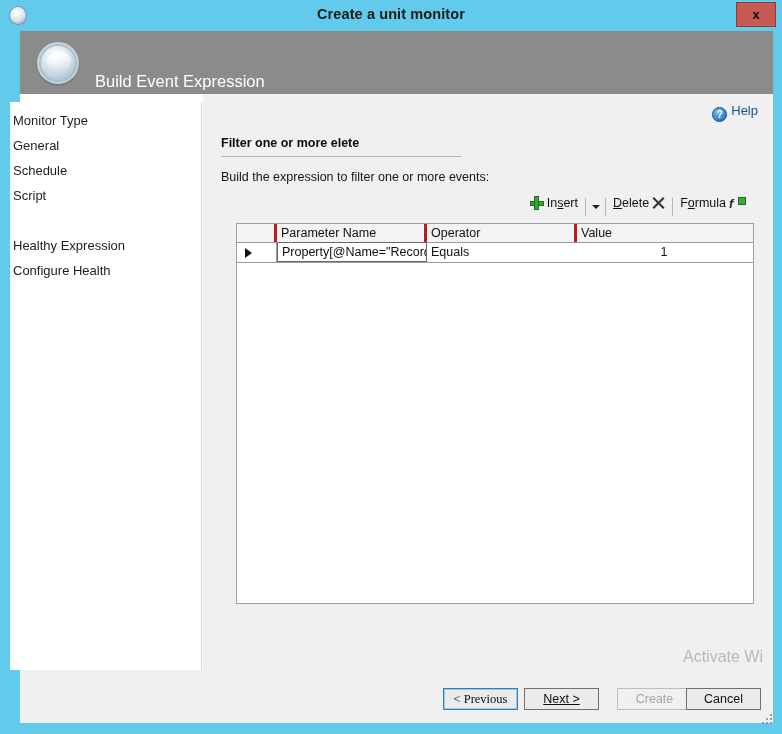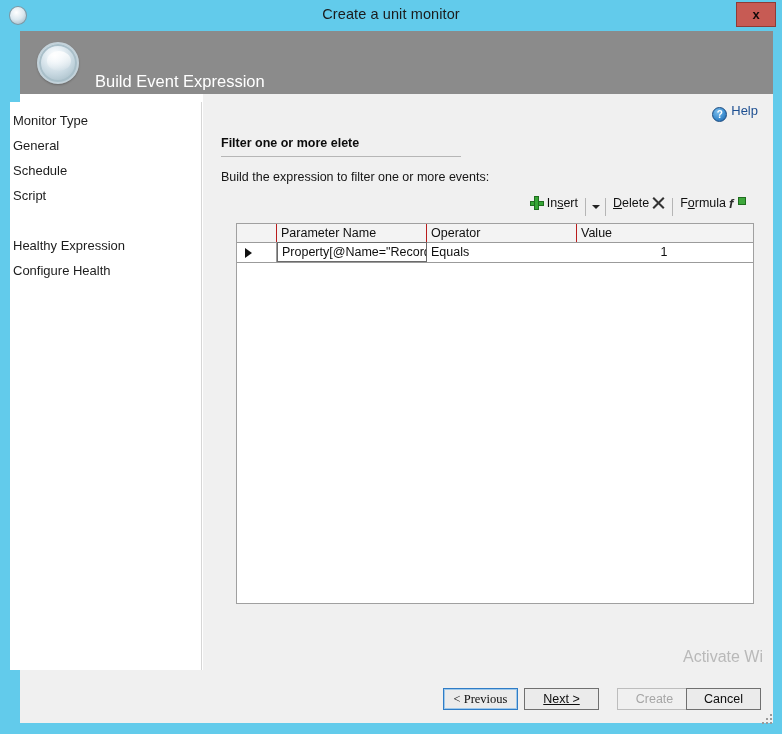--- a/index.html
+++ b/index.html
@@ -35,20 +35,21 @@
     box-sizing: border-box;
   }
   .titlebar-title {
     position: absolute;
     left: 0; top: 6px;
     width: 782px;
     text-align: center;
     font-size: 14.5px;
     color: #1b1b1b;
     letter-spacing: 0.1px;
+    font-weight: bold;
   }
   .close-button {
     position: absolute;
     right: 6px; top: 2px;
     width: 40px; height: 25px;
     background: #c75b54;
     border: 1px solid #8f3b36;
     box-sizing: border-box;
     color: #120a0a;
     font-size: 13px;
@@ -277,21 +278,21 @@
     height: 19px;
     background: #f3f3f3;
     border-bottom: 1px solid #9b9b9b;
     box-sizing: border-box;
   }
   .gh-cell {
     font-size: 12.5px;
     color: #101010;
     line-height: 18px;
     padding-left: 4px;
-    border-right: 1px solid #b91c1c;
+    border-right: 3px solid #b91c1c;
     box-sizing: border-box;
     overflow: hidden;
     white-space: nowrap;
     cursor: pointer;
   }
   .gh-cell.rowsel { width: 40px; padding-left: 0; }
   .gh-cell.c-param { width: 150px; }
   .gh-cell.c-op { width: 150px; }
   .gh-cell.c-val { width: 174px; border-right: none; }
 

